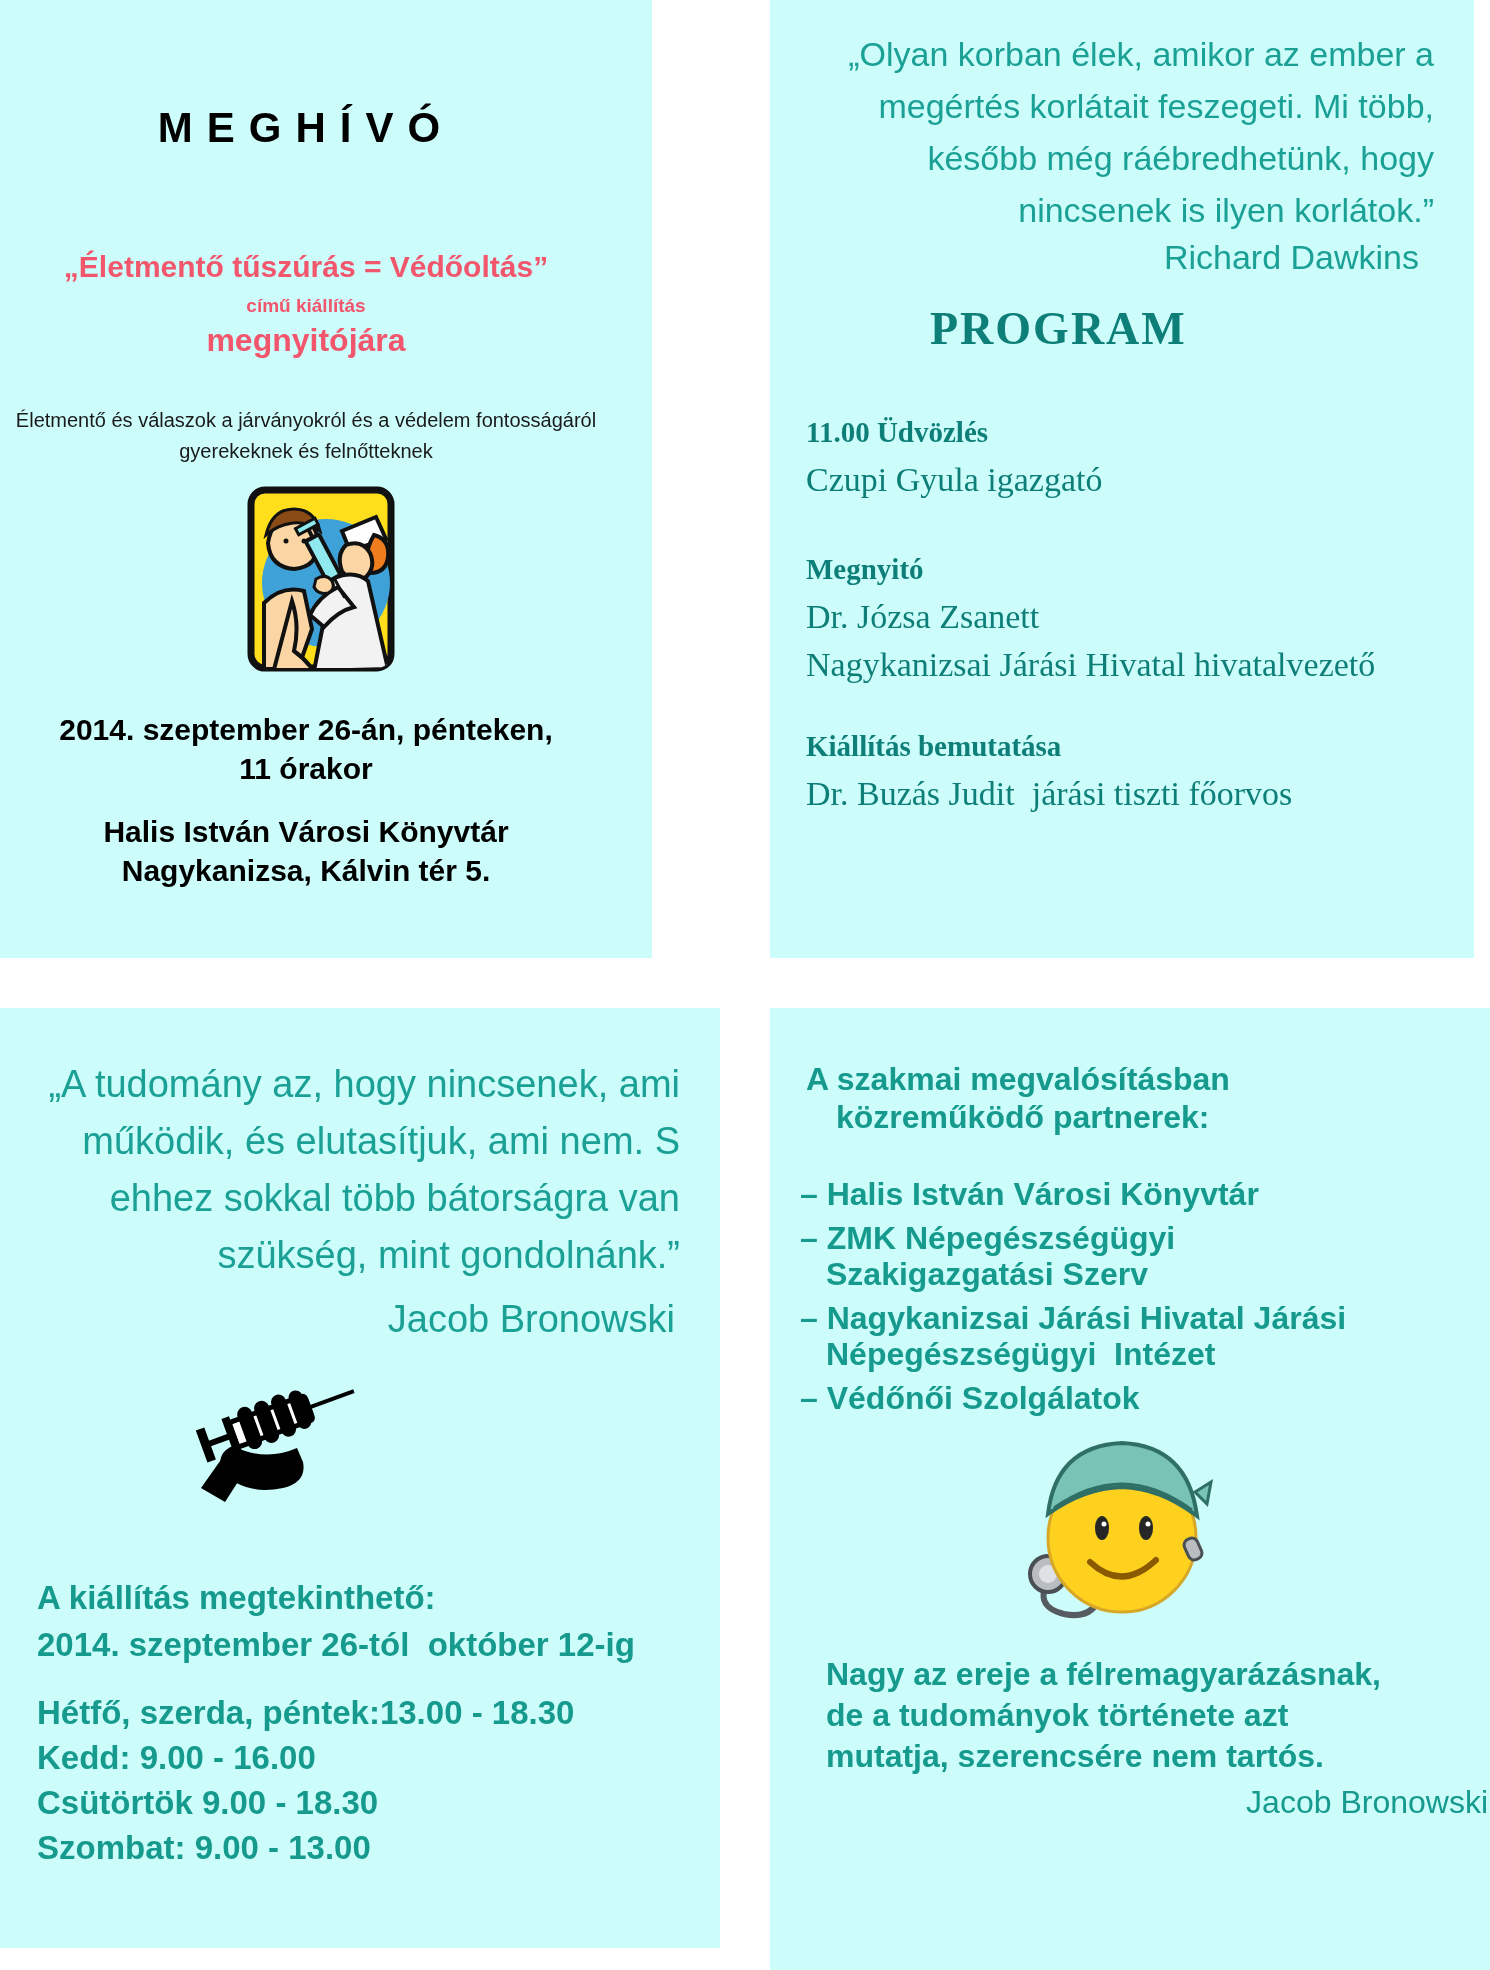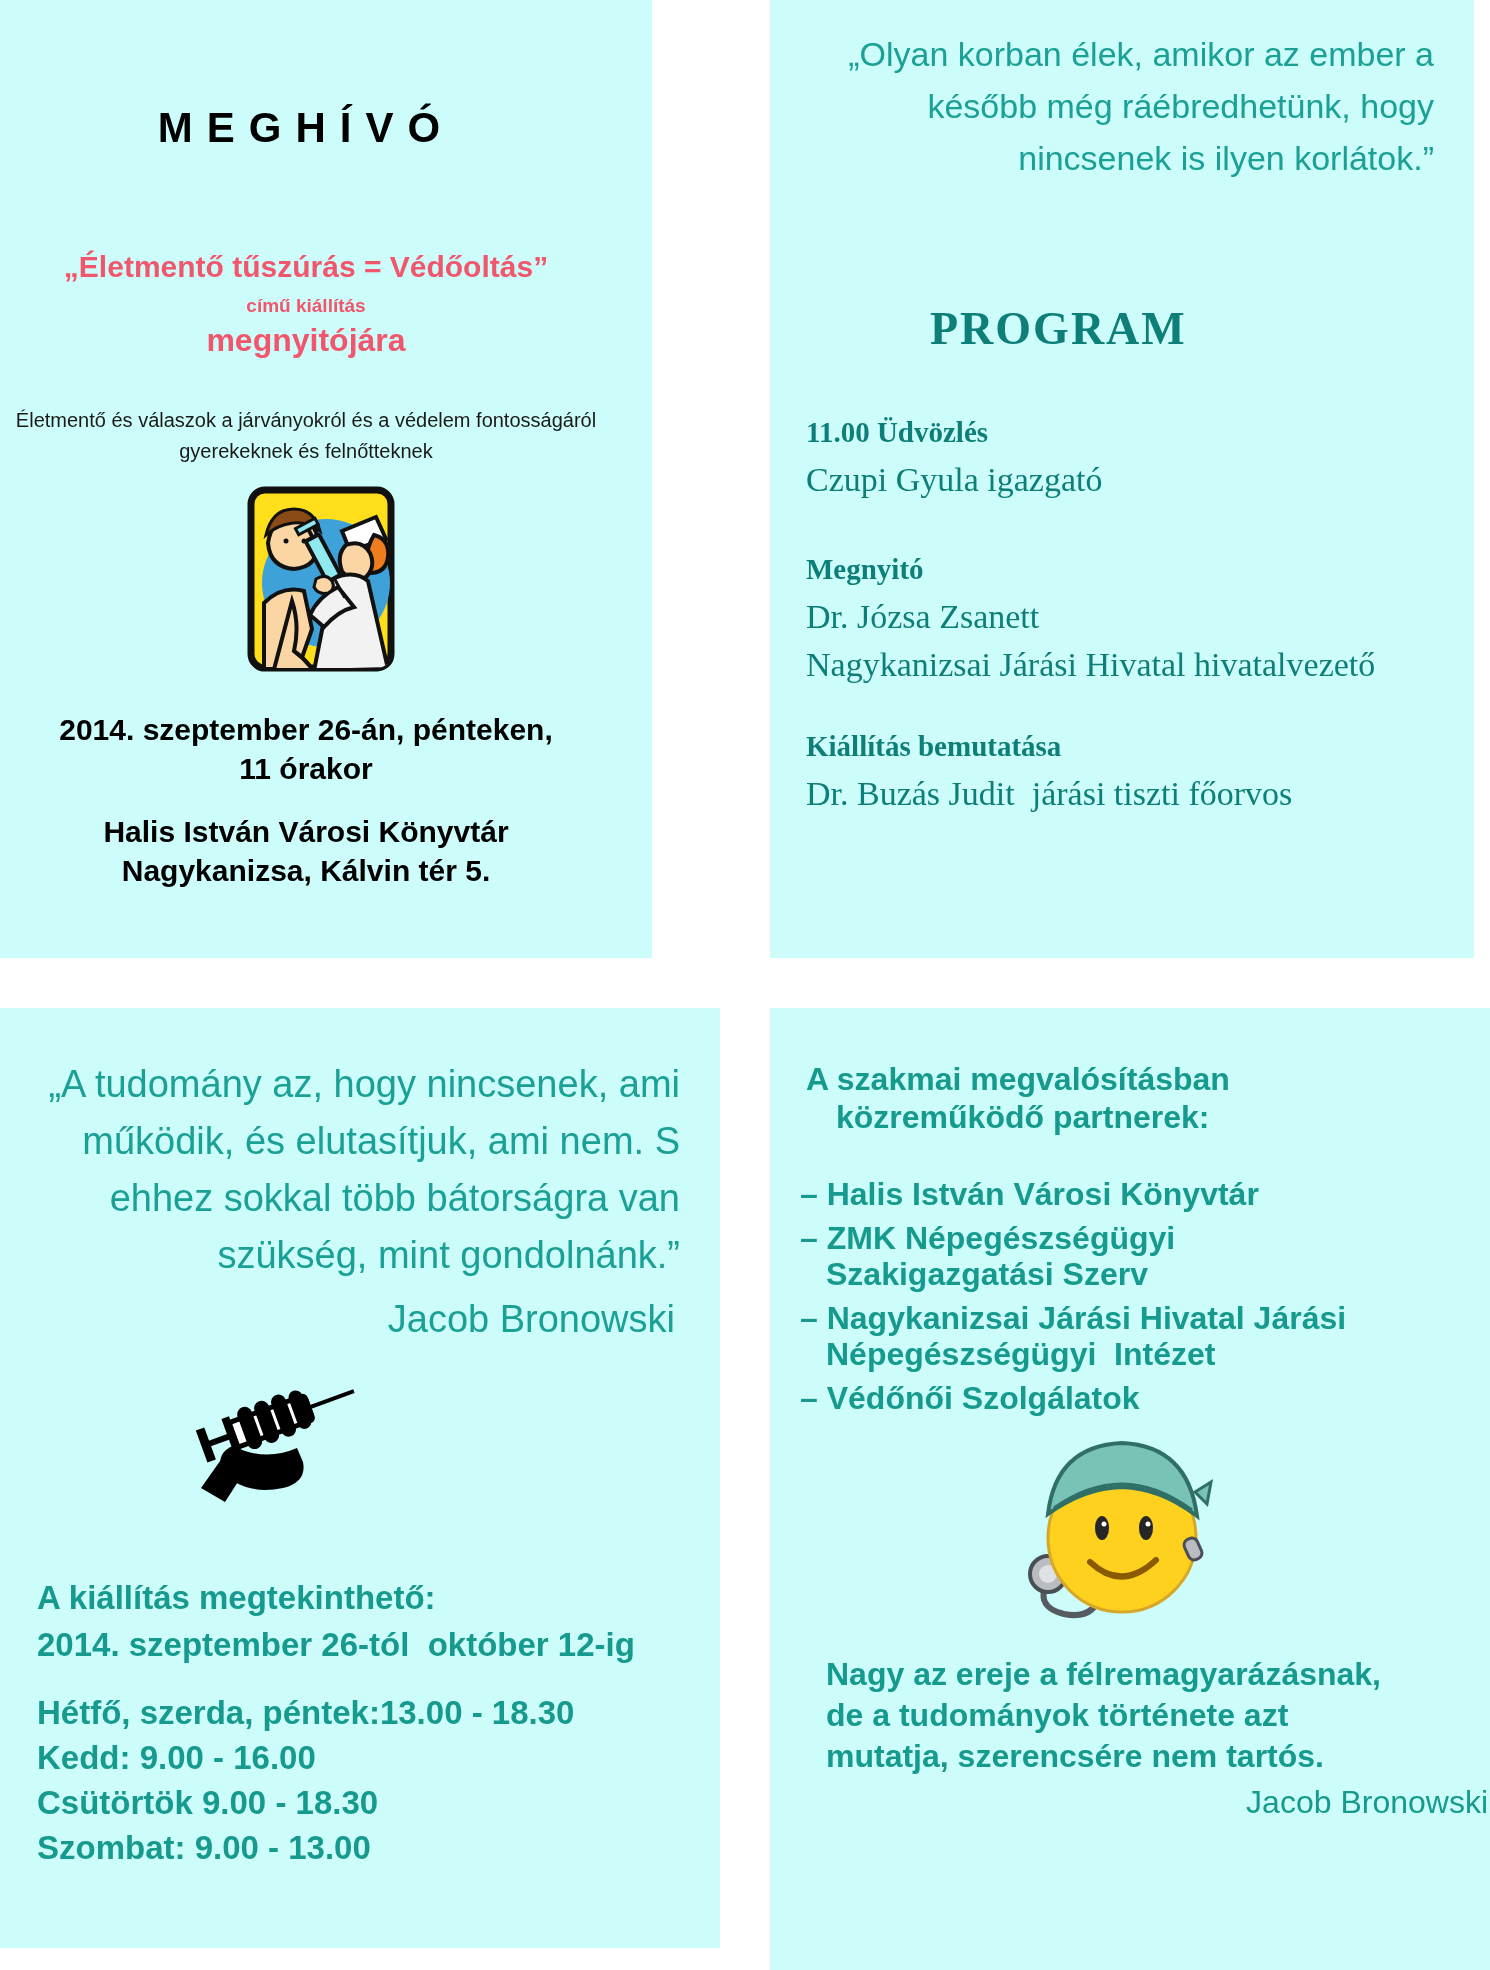--- a/index.html
+++ b/index.html
@@ -110,23 +110,25 @@
     </div>
     <div class="abs tl-center" id="venue-block">
       <div class="line">Halis István Városi Könyvtár</div>
       <div class="line">Nagykanizsa, Kálvin tér 5.</div>
     </div>
   </div>
 
   <div class="panel" id="panel-tr">
     <div class="abs" id="tr-quote">
       <div class="line">„Olyan korban élek, amikor az ember a</div>
+      <div class="line">megértés korlátait feszegeti. Mi több,</div>
       <div class="line">később még ráébredhetünk, hogy</div>
       <div class="line">nincsenek is ilyen korlátok.”</div>
     </div>
+    <div class="abs line" id="tr-author">Richard Dawkins</div>
 
     <div class="abs line" id="program-heading">PROGRAM</div>
 
     <div class="abs prog-item" id="prog-item-0">
       <div class="prog-title line">11.00 Üdvözlés</div>
       <div class="prog-line line">Czupi Gyula igazgató</div>
     </div>
     <div class="abs prog-item" id="prog-item-1">
       <div class="prog-title line">Megnyitó</div>
       <div class="prog-line line">Dr. Józsa Zsanett</div>

